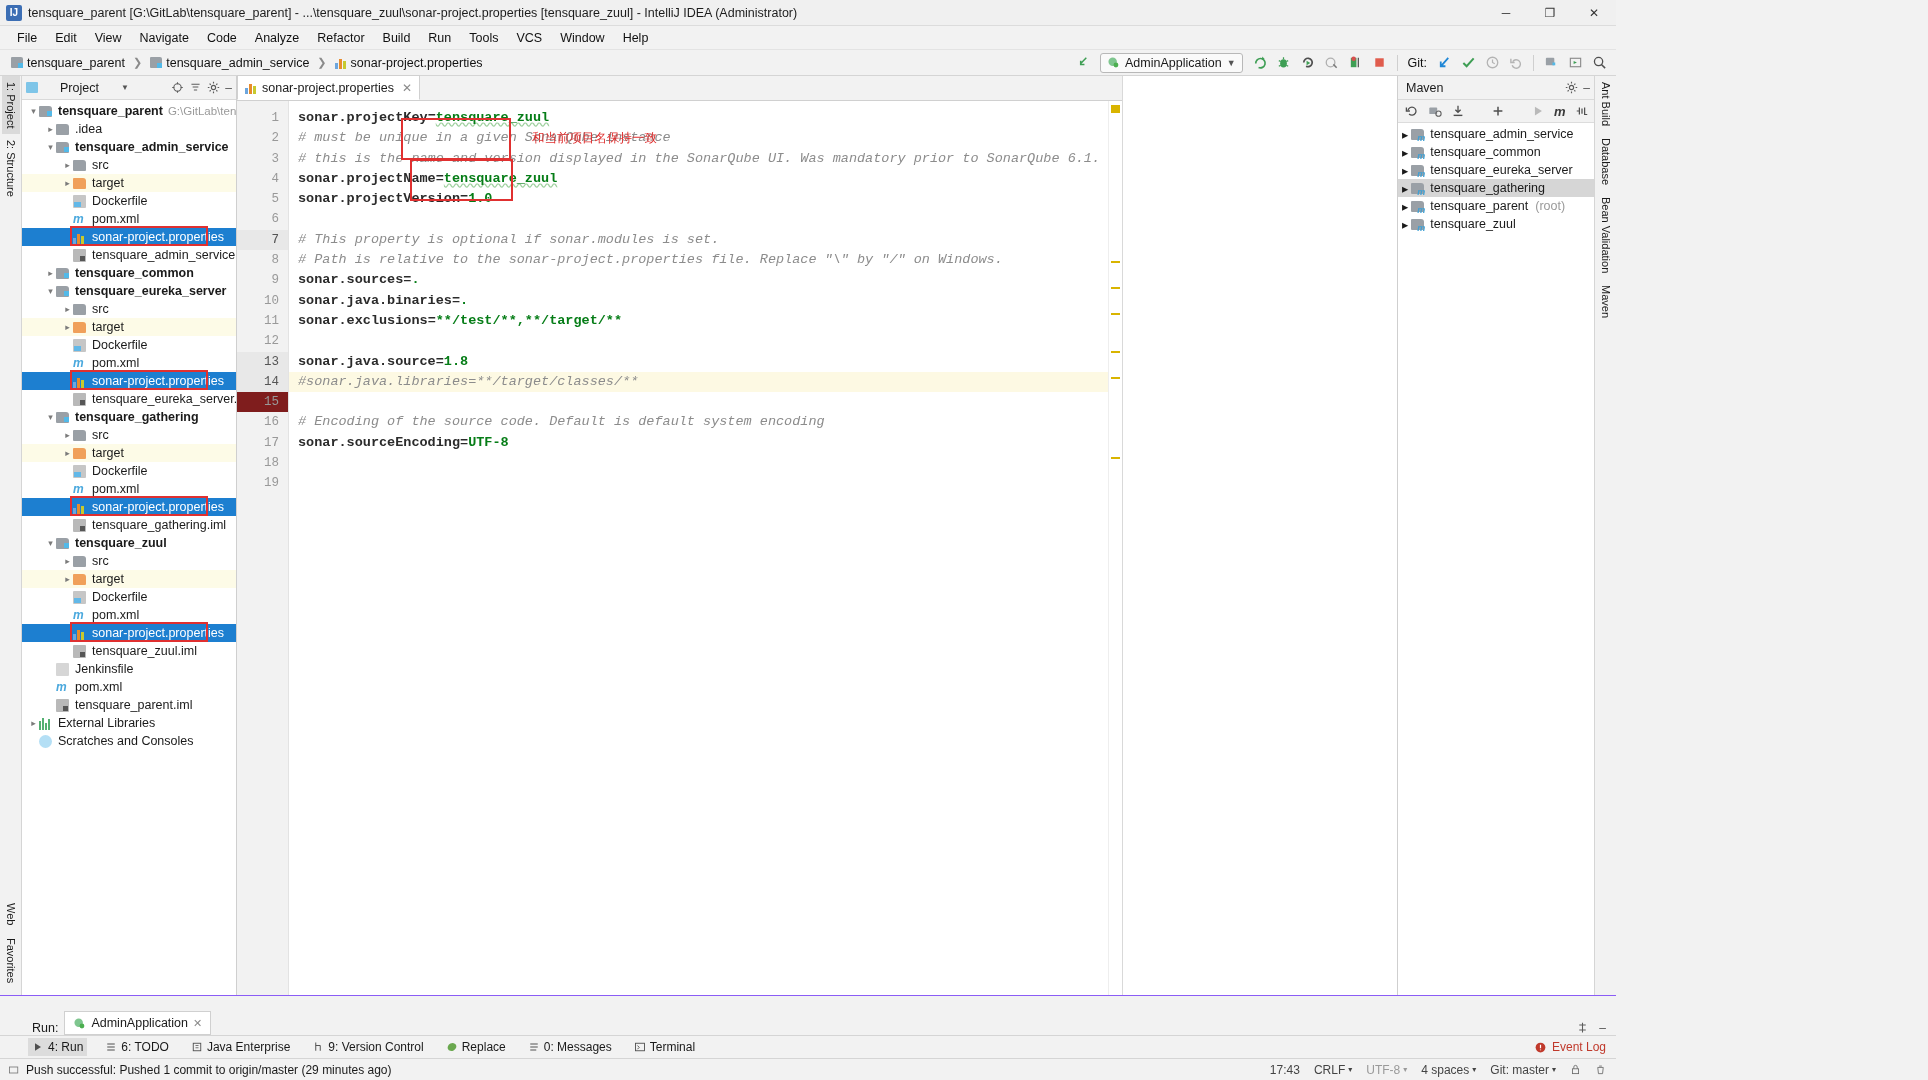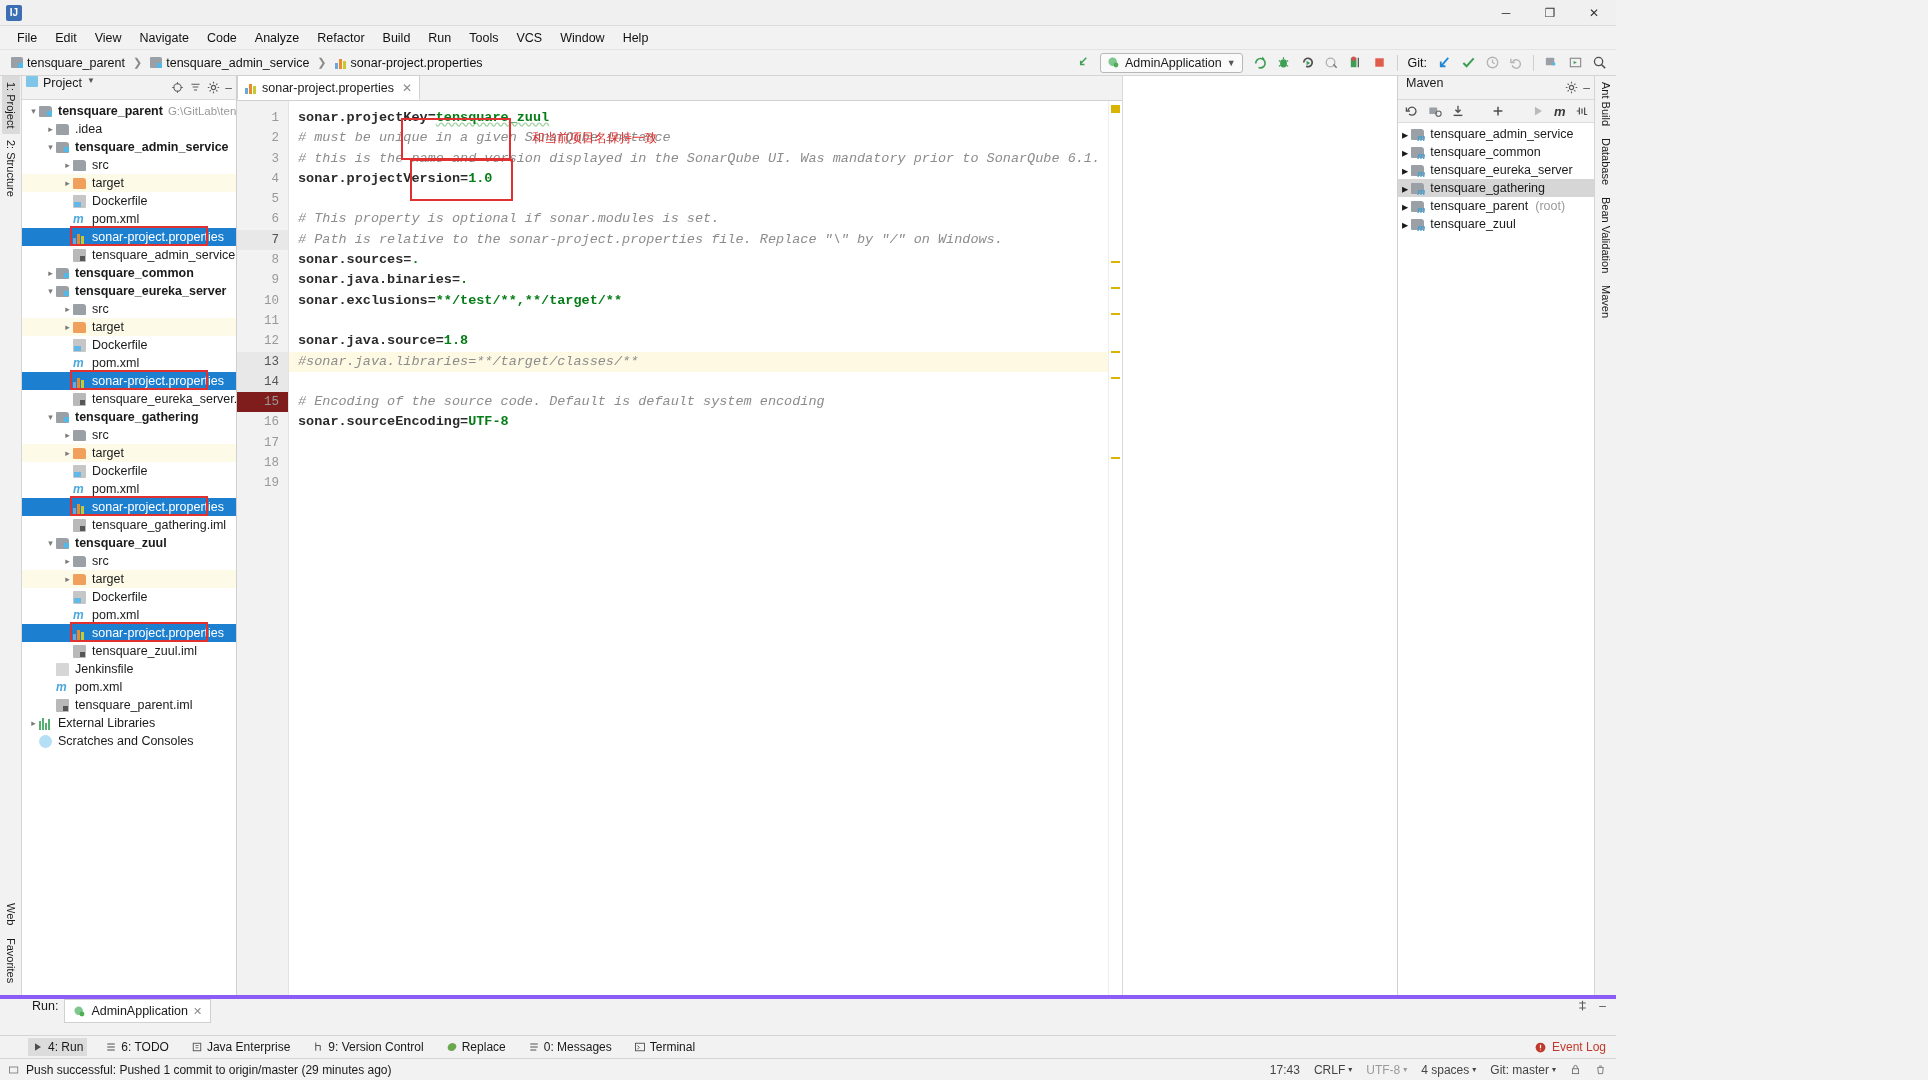--- a/index.html
+++ b/index.html
@@ -81,22 +81,22 @@
   }
   .rail-tab.active{ background:#dadada; }
   .rail-bot{ margin-top:auto; display:flex; flex-direction:column; align-items:center; padding-bottom:6px;}
 
   
   .project-panel {
     width:215px; background:#fff; border-right:1px solid #cfcfcf;
     display:flex; flex-direction:column; min-width:0;
   }
   .panel-head {
-    height:24px; background:#f2f2f2; display:flex; 
-    padding:0 4px; gap:5px; border-bottom:1px solid #d9d9d9; flex:0 0 24px;
+    height:24px; background:#f2f2f2; display:flex; align-items:center;
+    padding:0 4px; gap:22px; border-bottom:1px solid #d9d9d9; flex:0 0 24px;
   }
   .panel-head .ttl { font-size:12.5px; }
   .panel-head .sp { margin-left:auto; display:flex; gap:5px; align-items:center; }
   .tree { flex:1 1 auto; overflow:hidden; padding-top:2px; font-size:12.5px; position:relative; }
   .trow { height:18px; display:flex; align-items:center; white-space:nowrap; position:relative; }
   .trow.sel { background:#1d7fd0; color:#fff; }
   .trow.hl  { background:#fdfbe7; }
   .trow .arrow {
     width:11px; text-align:center; color:#7a7a7a; font-size:9px; flex:0 0 11px;
   }
@@ -164,21 +164,21 @@
   .mvrow.sel{ background:#d6d6d6; }
   .mvrow .root{ color:#9a9a9a; }
   .ic-mvn{ width:13px;height:13px;position:relative;flex:0 0 13px;background:#9aa0a6;border-radius:1px 3px 1px 1px;height:11px;}
   .ic-mvn::after{content:"m";position:absolute;right:-1px;bottom:-3px;font-size:9px;color:#3fa0d4;font-style:italic;font-weight:bold;}
 
   
   .rrail{ width:22px; background:#f2f2f2; border-left:1px solid #d5d5d5; display:flex; flex-direction:column; align-items:center;}
   .rrail .rail-tab{ writing-mode:vertical-rl; }
 
   
-  .runpanel{ height:40px; background:#f2f2f2; border-top:4px solid #8b5cf6; display:flex; align-items:flex-start; flex:0 0 40px;}
+  .runpanel{ height:40px; background:#f2f2f2; border-top:1px solid #8b5cf6; display:flex; align-items:flex-end; flex:0 0 40px;}
   .run-label{ font-size:12.5px; padding:0 6px 0 32px; }
   .run-tab{ display:flex; align-items:center; gap:5px; background:#fff; border:1px solid #d0d0d0; height:24px; padding:0 8px; font-size:12.5px;}
   .run-right{ margin-left:auto; display:flex; gap:10px; padding-right:10px; }
 
   
   .toolwin{ height:23px; background:#f2f2f2; border-top:1px solid #d5d5d5; display:flex; align-items:center; gap:14px; padding-left:28px; font-size:12px; flex:0 0 23px;}
   .tw{ display:flex; align-items:center; gap:4px; padding:2px 4px; }
   .tw.active{ background:#dcdcdc; }
   .toolwin .right{ margin-left:auto; display:flex; align-items:center; gap:5px; padding-right:10px; color:#c0392b;}
 
@@ -190,20 +190,21 @@
   .muted{ color:#9a9a9a; }
   svg{ display:block; }
 </style>
 </head>
 <body>
 
 <div class="app">
 
   <div class="titlebar">
     <div class="app-icon">IJ</div>
+    <div class="title-text">tensquare_parent [G:\GitLab\tensquare_parent] - ...\tensquare_zuul\sonar-project.properties [tensquare_zuul] - IntelliJ IDEA (Administrator)</div>
     <div class="win-btns">
       <div class="win-btn">─</div>
       <div class="win-btn">❐</div>
       <div class="win-btn close">✕</div>
     </div>
   </div>
 
   <div class="menubar">
     <div class="mi">File</div>
     <div class="mi">Edit</div>
@@ -624,20 +625,21 @@
             <div class="gline hlrow">15</div>
             <div class="gline">16</div>
             <div class="gline">17</div>
             <div class="gline">18</div>
             <div class="gline">19</div>
           </div>
         <div class="code" id="code">
             <div class="cline"><span class="key">sonar.projectKey</span><span class="eq">=</span><span class="val squiggle">tensquare_zuul</span></div>
             <div class="cline"><span class="cmt"># must be unique in a given SonarQube instance</span></div>
             <div class="cline"><span class="cmt"># this is the name and version displayed in the SonarQube UI. Was mandatory prior to SonarQube 6.1.</span></div>
+            <div class="cline"><span class="key">sonar.projectName</span><span class="eq">=</span><span class="val squiggle">tensquare_zuul</span></div>
             <div class="cline"><span class="key">sonar.projectVersion</span><span class="eq">=</span><span class="val">1.0</span></div>
             <div class="cline">&nbsp;</div>
             <div class="cline"><span class="cmt"># This property is optional if sonar.modules is set.</span></div>
             <div class="cline"><span class="cmt"># Path is relative to the sonar-project.properties file. Replace "\" by "/" on Windows.</span></div>
             <div class="cline"><span class="key">sonar.sources</span><span class="eq">=</span><span class="val">.</span></div>
             <div class="cline"><span class="key">sonar.java.binaries</span><span class="eq">=</span><span class="val">.</span></div>
             <div class="cline"><span class="key">sonar.exclusions</span><span class="eq">=</span><span class="val">**/test/**,**/target/**</span></div>
             <div class="cline">&nbsp;</div>
             <div class="cline"><span class="key">sonar.java.source</span><span class="eq">=</span><span class="val">1.8</span></div>
             <div class="cline hl"><span class="cmt">#sonar.java.libraries=**/target/classes/**</span></div>

